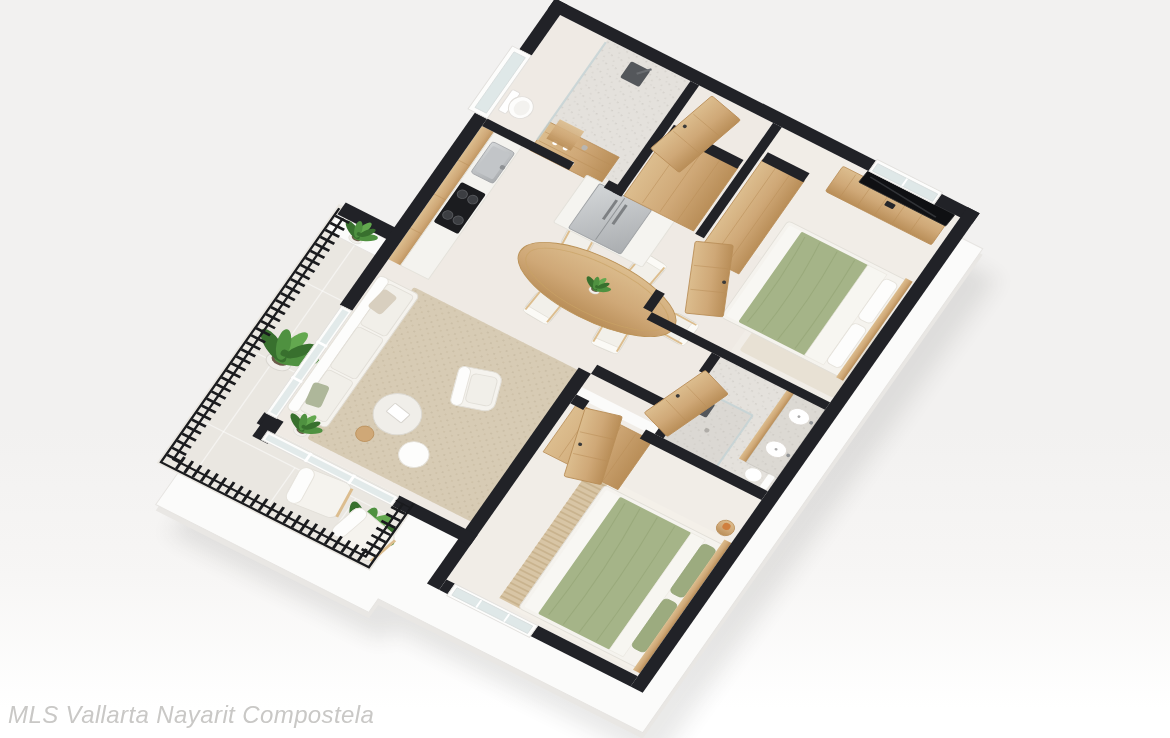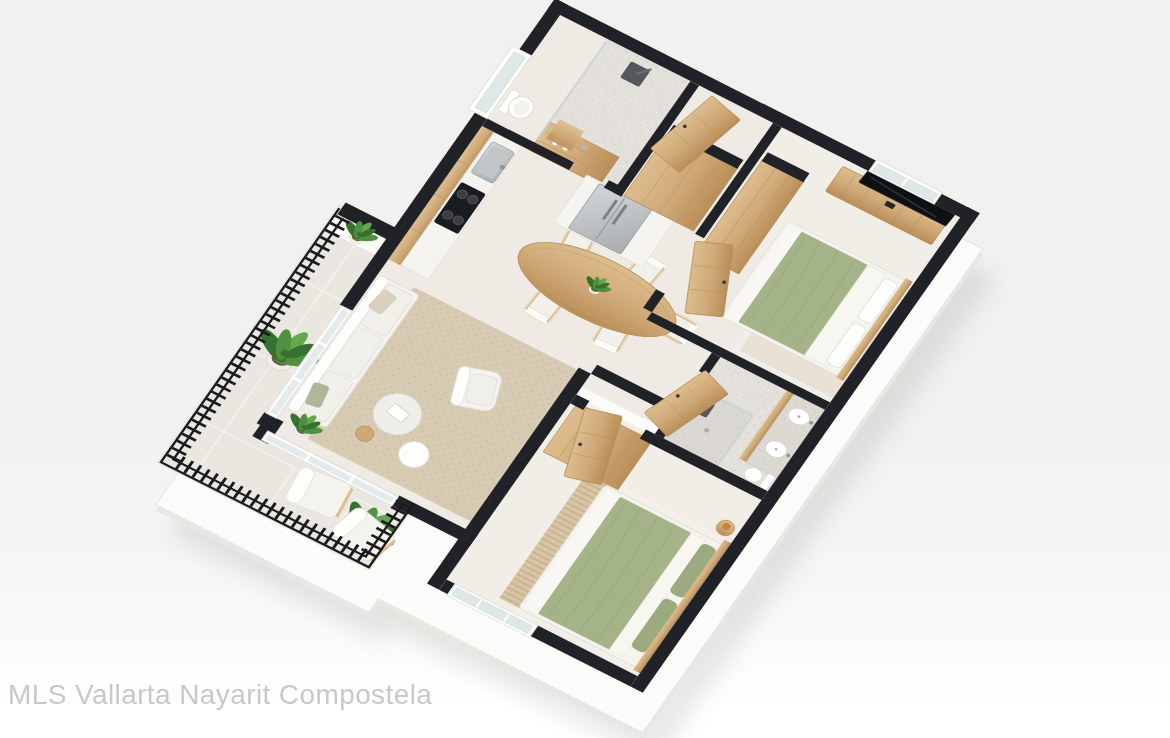--- a/index.html
+++ b/index.html
@@ -14,23 +14,24 @@
     --terracotta:#cf7f3e; --glass:#dfe8e8; --watermark:#c9c8c6;
   }
   html,body{margin:0;padding:0;}
   .canvas{
     position:relative;width:1170px;height:738px;overflow:hidden;
     background:linear-gradient(to bottom, var(--background) 58%, #f7f6f5 78%, #ffffff 96%);
     font-family:"Liberation Sans", sans-serif;
   }
   svg{position:absolute;left:0;top:0;}
   .watermark{
-    position:absolute;left:8px;top:679px;font-size:28px;letter-spacing:.4px;
+    position:absolute;left:8px;top:701px;font-size:24px;letter-spacing:.4px;
     color:var(--watermark);text-shadow:0 1px 0 rgba(255,255,255,.8);
     user-select:none;
+    font-style:italic;
   }
   
   .wall{fill:var(--wall);}
   .floor{fill:var(--floor);}
   .floorw{fill:var(--floor_warm);}
   .tile{fill:var(--tile);}
   .whsoft{fill:var(--white_soft);stroke:#e2dfd8;stroke-width:1;}
   .whpure{fill:var(--white_pure);stroke:#e6e3dc;stroke-width:1;}
   .woodline{stroke:var(--wood_dark);stroke-width:.8;opacity:.65;}
   .glassline{stroke:#c3d2d4;stroke-width:2.2;opacity:.8;fill:none;}

